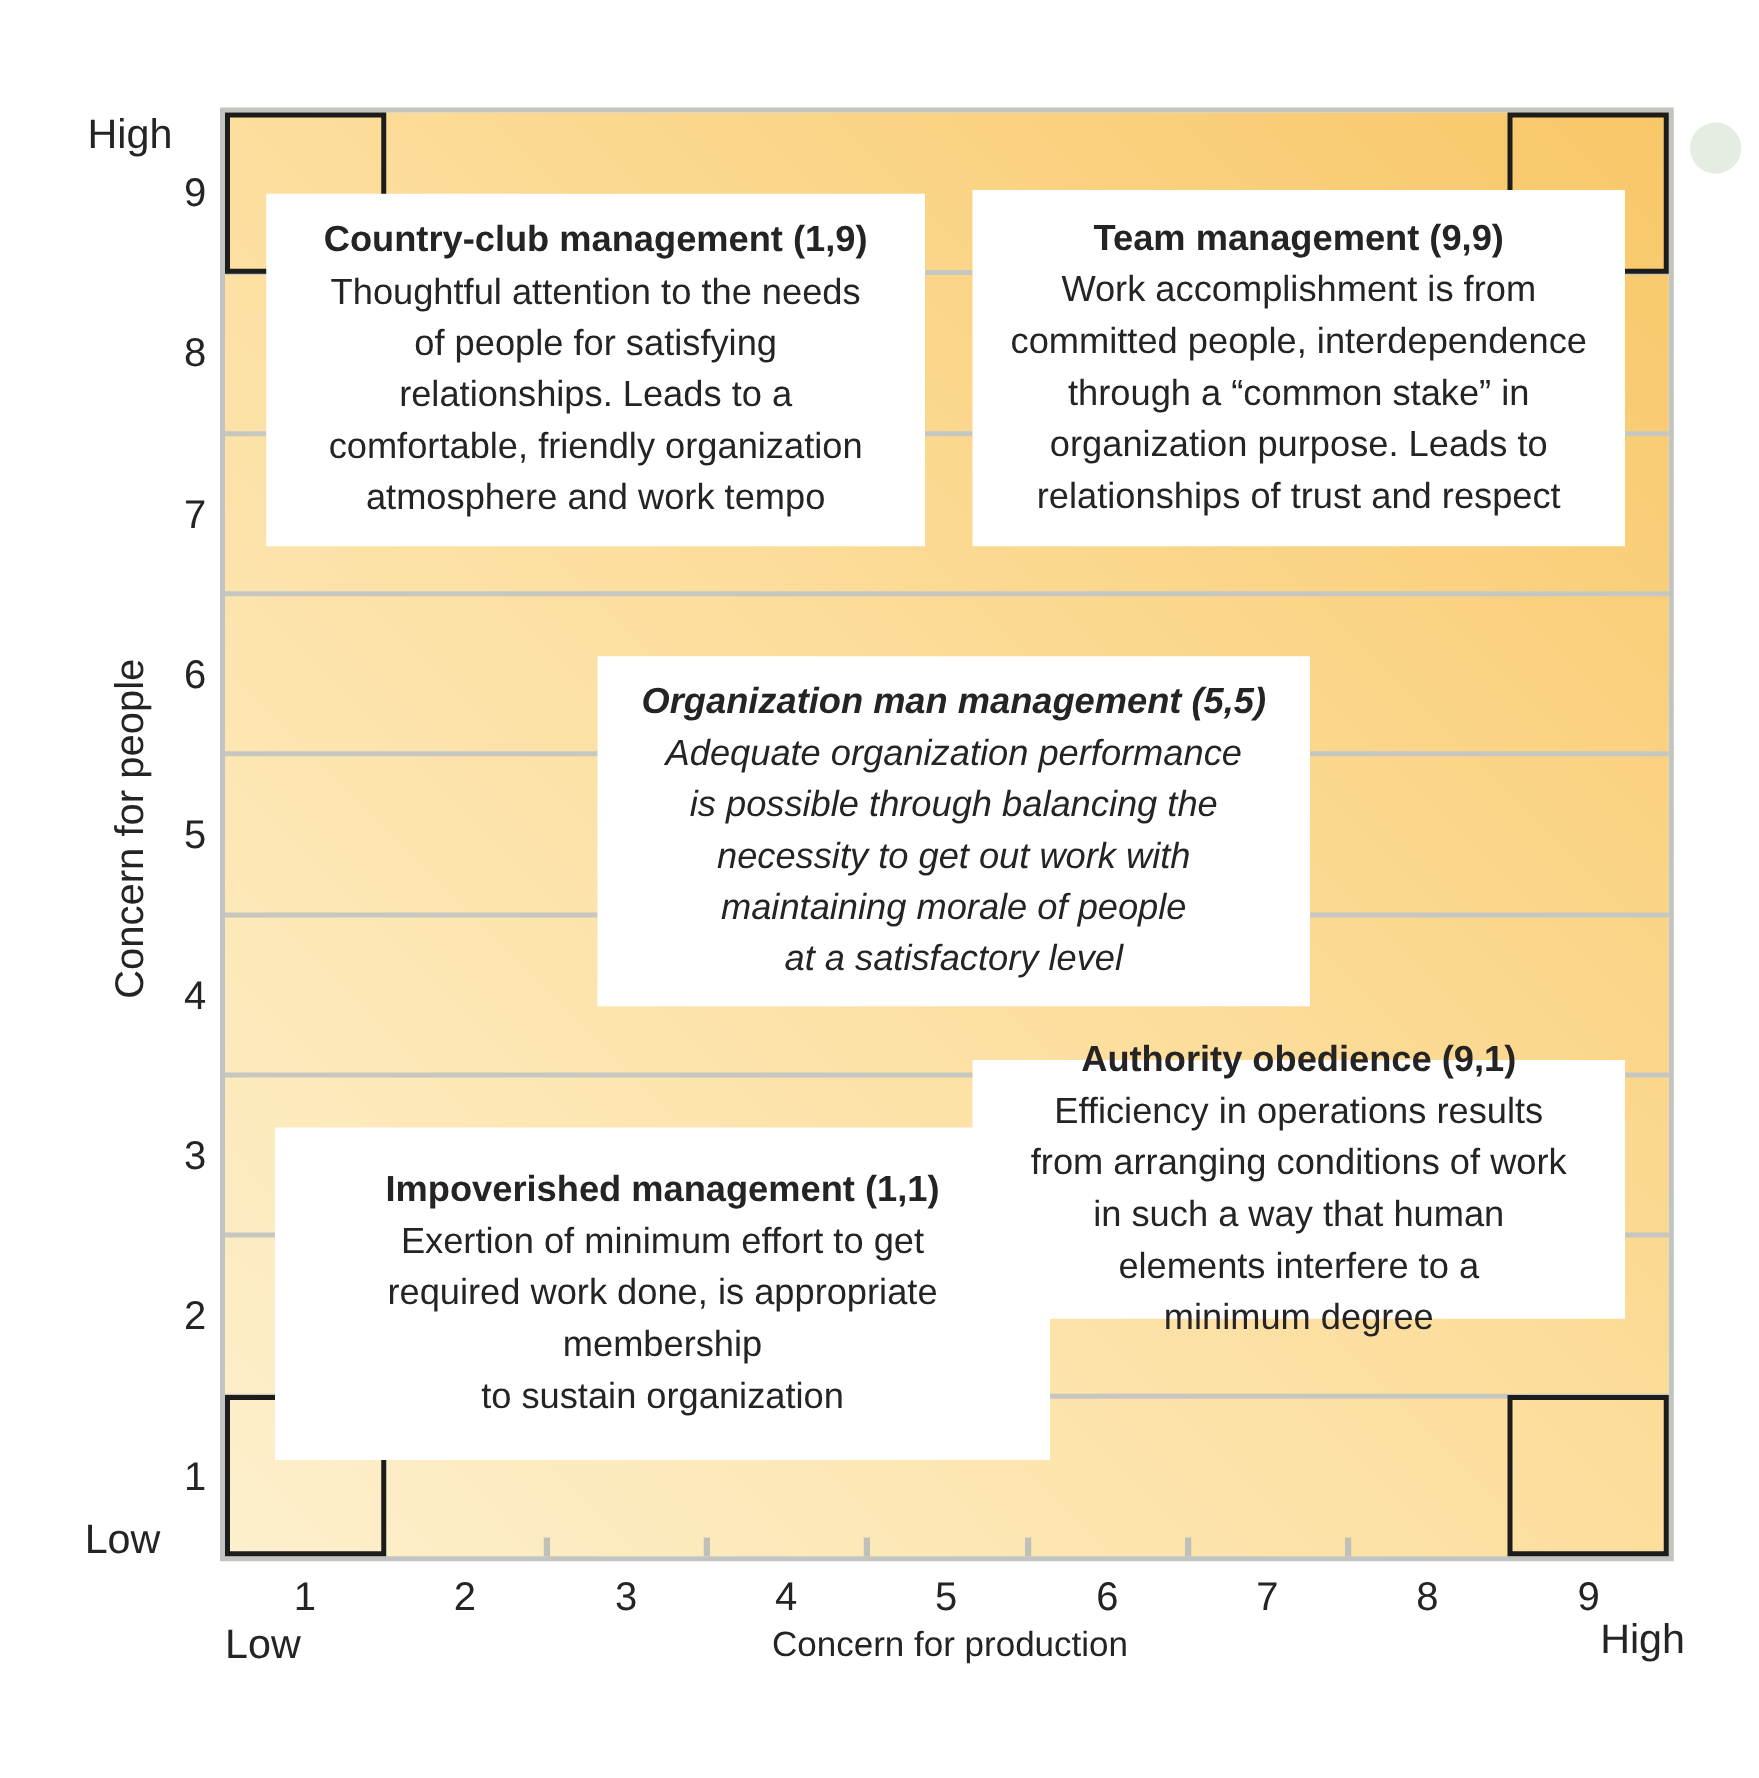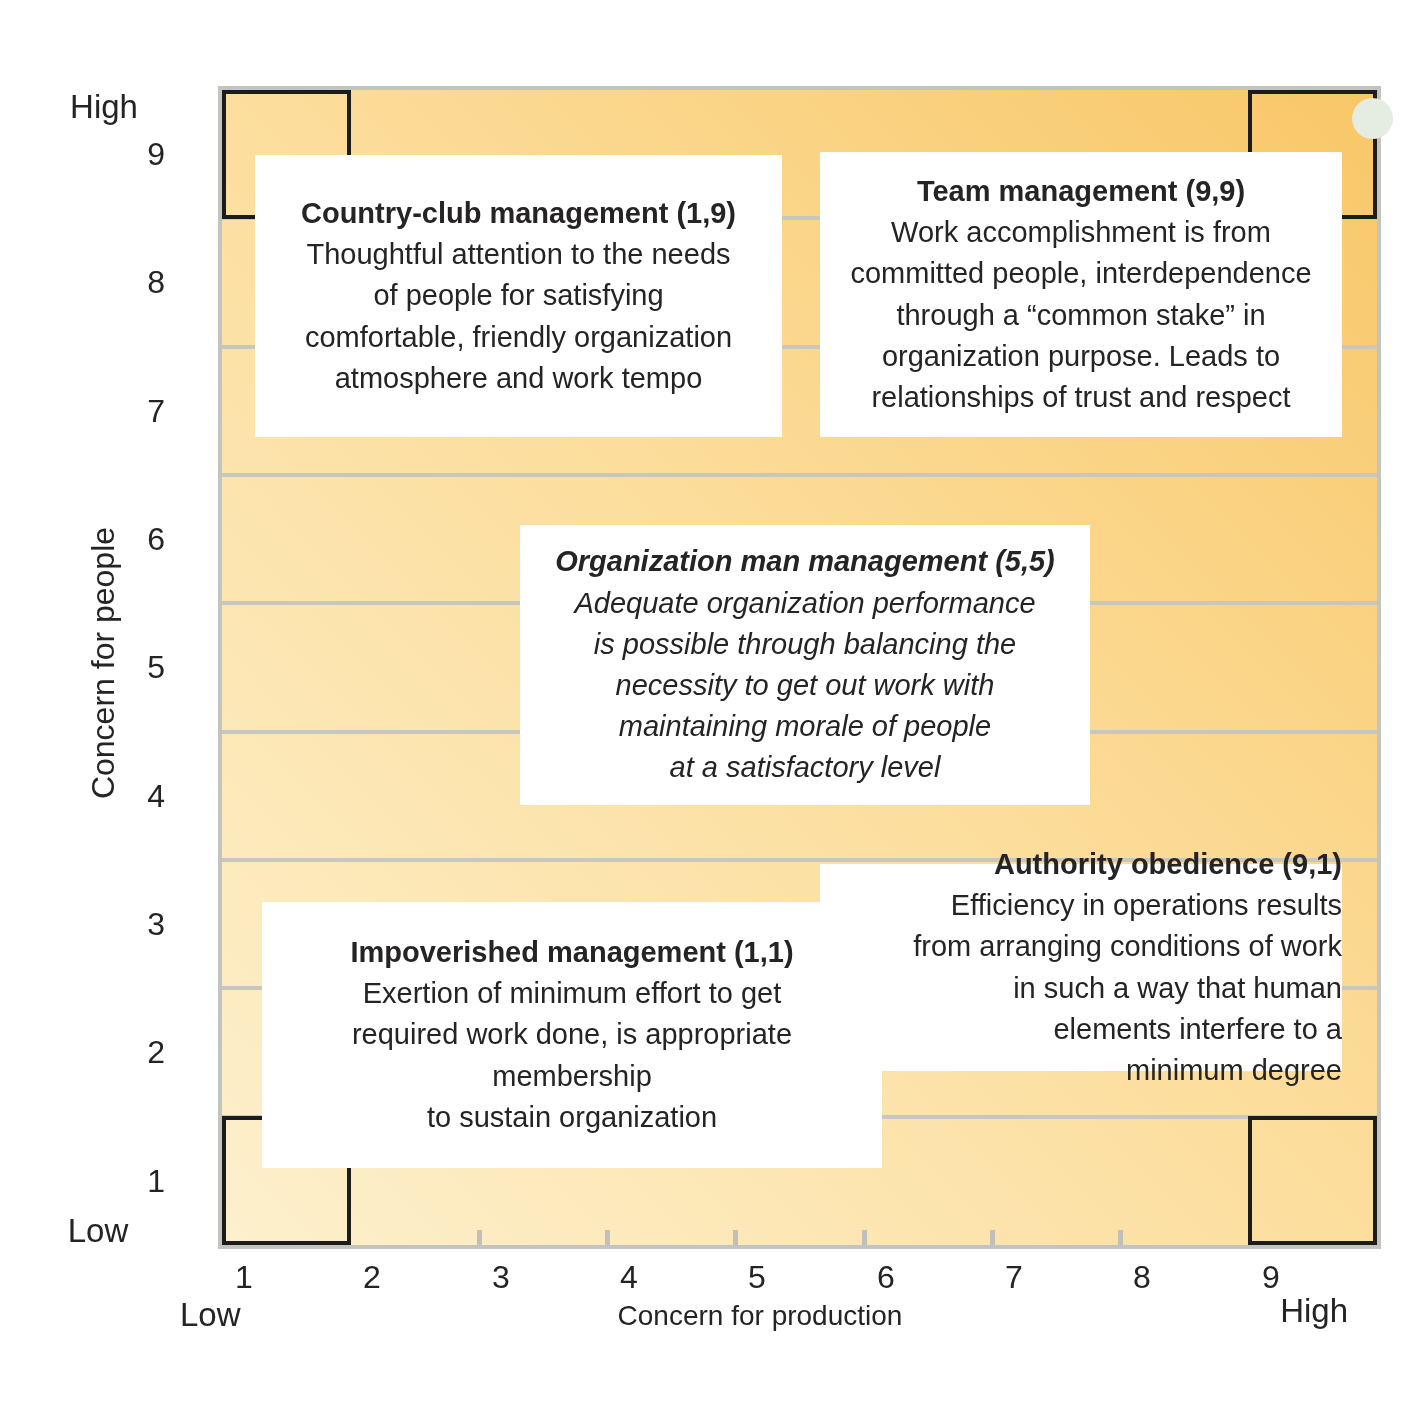--- a/index.html
+++ b/index.html
@@ -2,37 +2,37 @@
 <html><head>
 <meta charset="utf-8">
 <style>
   html,body{margin:0;padding:0;background:#ffffff;}
   .figure{position:relative;width:1407px;height:1422px;background:#ffffff;
           font-family:"Liberation Sans",sans-serif;color:#262324;overflow:hidden;}
 
   
   .plot{position:absolute;left:176px;top:86px;width:1163px;height:1163px;
         box-sizing:border-box;border:4px solid #c2c4c0;
-        background:linear-gradient(45deg,#fdf0cd 0%,#fcdd9b 52%,#f8c768 100%);margin-left:42px;}
+        background:linear-gradient(45deg,#fdf0cd 0%,#fcdd9b 52%,#f8c768 100%);}
 
   .gl{position:absolute;left:0;right:0;height:4px;background:#c6c7c1;}
   .tick{position:absolute;bottom:0;width:5px;height:15px;background:#bfc0ba;}
 
   .corner{position:absolute;width:129px;height:129px;box-sizing:border-box;
           border:4px solid #1c1c1c;}
   .tl{left:0;top:0}.tr{right:0;top:0}.bl{left:0;bottom:0}.br{right:0;bottom:0}
 
   .note{position:absolute;background:#ffffff;display:flex;flex-direction:column;
         justify-content:center;text-align:center;font-size:29px;line-height:1.42;}
   .note .t{font-weight:bold;}
   .b1{left:33px;top:65px;width:527px;height:282px;}
   .b2{left:598px;top:62px;width:522px;height:285px;}
   .b3{left:298px;top:435px;width:570px;height:280px;font-style:italic;}
   .b4{left:40px;top:812px;width:620px;height:266px;}
-  .b5{left:598px;top:774px;width:522px;height:207px;align-items:flex-end;}
+  .b5{left:598px;top:758px;width:522px;height:207px;}
 
   
   .axtxt{position:absolute;font-size:33px;}
   .ynum{position:absolute;left:95px;width:70px;text-align:right;font-size:32px;line-height:42px;}
   .xnum{position:absolute;top:1256px;width:64px;text-align:center;font-size:32px;line-height:42px;}
   .ytitle{position:absolute;left:-67px;top:643px;width:340px;height:40px;line-height:40px;
           text-align:center;font-size:32px;transform:rotate(-90deg);}
   .xtitle{position:absolute;left:460px;top:1300px;width:600px;text-align:center;font-size:28px;}
 
   .dot{position:absolute;left:1352px;top:98px;width:41px;height:41px;border-radius:50%;
@@ -63,20 +63,21 @@
 
     <div class="corner tl"></div>
     <div class="corner tr"></div>
     <div class="corner bl"></div>
     <div class="corner br"></div>
 
     <div class="note b1">
       <div class="t">Country-club management (1,9)</div>
       <div>Thoughtful attention to the needs</div>
       <div>of people for satisfying</div>
+      <div>relationships. Leads to a</div>
       <div>comfortable, friendly organization</div>
       <div>atmosphere and work tempo</div>
     </div>
 
     <div class="note b2">
       <div class="t">Team management (9,9)</div>
       <div>Work accomplishment is from</div>
       <div>committed people, interdependence</div>
       <div>through a “common stake” in</div>
       <div>organization purpose. Leads to</div>

